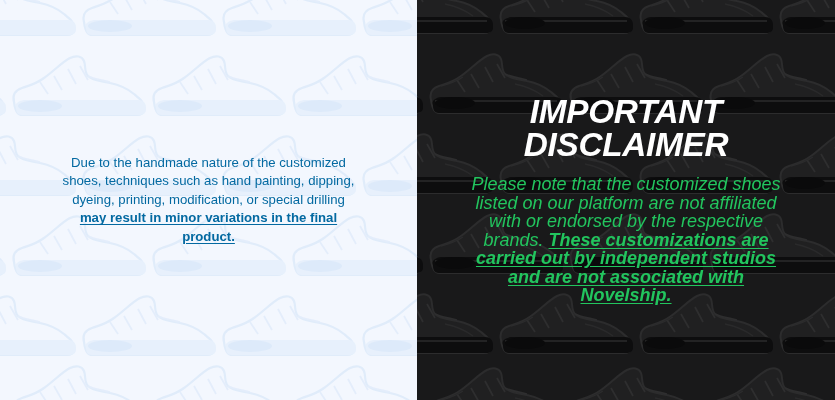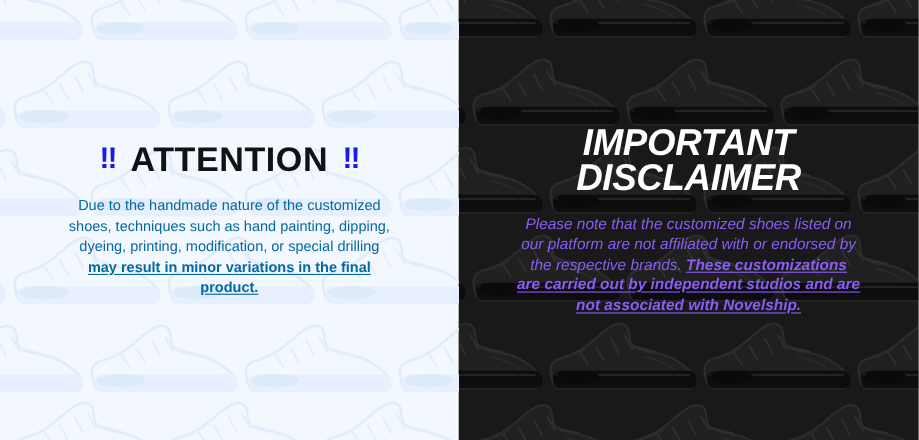--- a/index.html
+++ b/index.html
@@ -83,23 +83,23 @@
     font-size:34px;
     font-weight:bold;
     color:#ffffff;
     line-height:0.96;
     letter-spacing:-0.3px;
     margin-bottom:15px;
     transform:scaleX(0.98);
   }
   #disclaimer-heading .hl { display:block; }
   #disclaimer-body {
-    font-size:14px;
+    font-size:18px;
     line-height:18.5px;
-    color:#8b5cf6;
+    color:#22c55e;
     max-width:312px;
     margin:0 auto;
   }
   #disclaimer-body .emph {
     font-weight:bold;
     text-decoration:underline;
     text-underline-offset:2px;
   }
 </style>
 </head>
@@ -153,23 +153,20 @@
 
         <use href="#shoe-l" x="-130" y="360"></use>
         <use href="#shoe-l" x="10" y="360"></use>
         <use href="#shoe-l" x="150" y="360"></use>
         <use href="#shoe-l" x="290" y="360"></use>
         <use href="#shoe-l" x="430" y="360"></use>
       </g>
     </svg>
 
     <div class="panel-content">
-      <h1 id="attention-heading">
-        <span class="bang bang-left">‼</span><span>ATTENTION</span><span class="bang bang-right">‼</span>
-      </h1>
       <p id="attention-body"><span>Due to the handmade nature of the customized shoes, techniques such as hand painting, dipping, dyeing, printing, modification, or special drilling </span><span class="emph">may result in minor variations in the final product.</span></p>
     </div>
   </section>
 
   <section class="panel" id="panel-right">
 
     <svg class="panel-bg" viewBox="0 0 418 400" preserveAspectRatio="xMidYMid slice" aria-hidden="true">
       <defs>
         <g id="shoe-d">
           <path d="M4 52 C2 44 6 40 12 38 C18 36 26 34 34 28 C44 21 52 12 60 8

